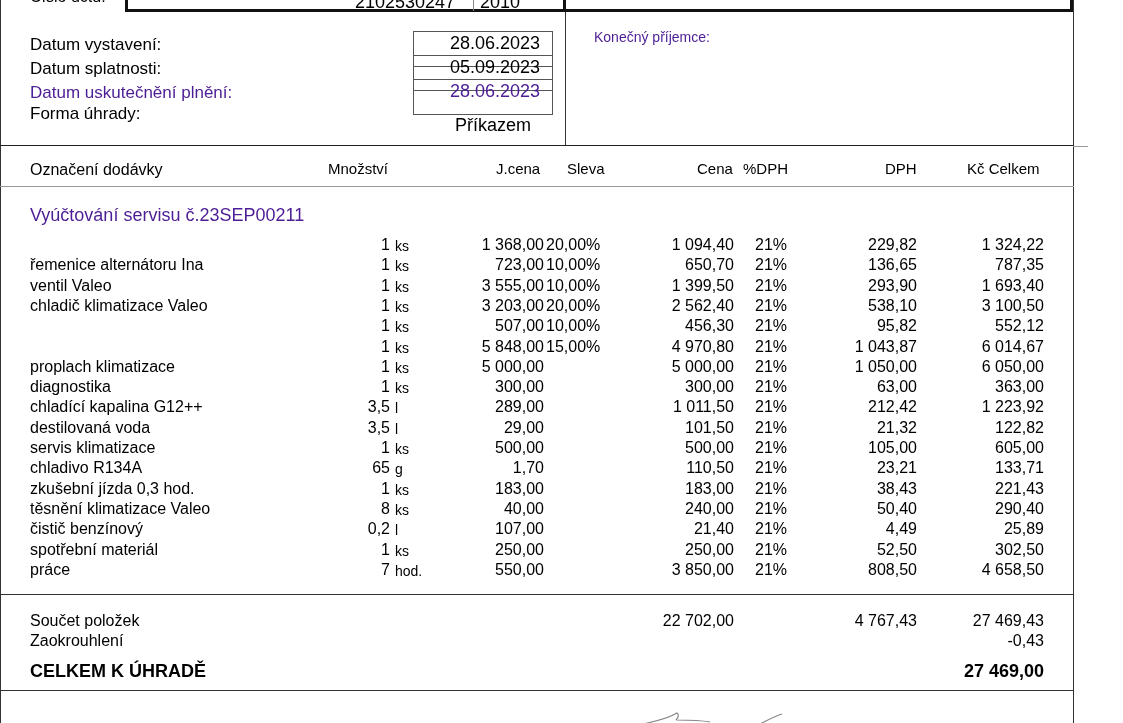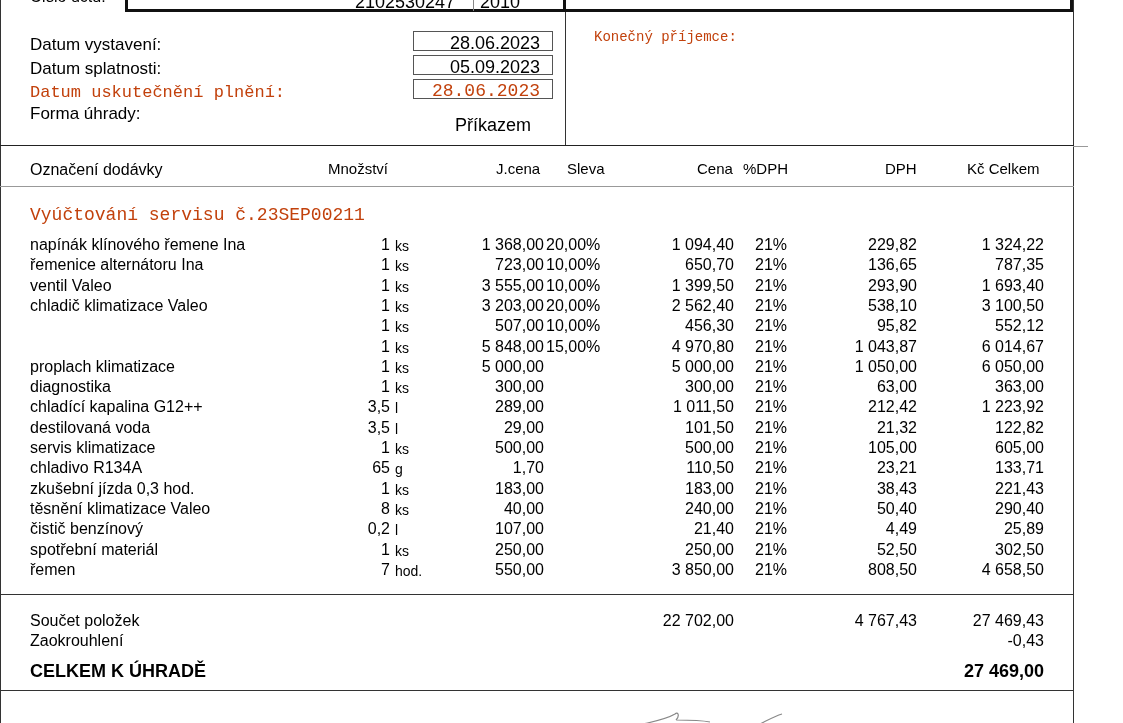--- a/index.html
+++ b/index.html
@@ -1,33 +1,33 @@
 <!DOCTYPE html>
 <html><head>
 <meta charset="utf-8">
 <style>
   html, body { margin:0; padding:0; background:#ffffff; }
   body { width:1123px; height:723px; position:relative; overflow:hidden;
          font-family:"Liberation Sans", sans-serif; color:#000; }
   .abs { position:absolute; white-space:nowrap; }
   .vline { position:absolute; background:#333; width:1px; }
   .hline { position:absolute; background:#333; height:1px; }
-  .blue { color:#c2410c;font-family:Liberation Mono, monospace; }
+  .blue { color:#4c1d95; }
 
   
   #acct-box { position:absolute; left:125px; top:-20px; width:948px; height:32px;
               border:3px solid #111; border-top:none; box-sizing:border-box; }
   #acct-label { left:30px; top:-12px; font-size:16px; }
   #acct-number { left:355px; top:-8px; font-size:18px; }
   #acct-sep { position:absolute; left:473px; top:0; width:1px; height:11px; background:#888; }
   #acct-bank { left:480px; top:-8px; font-size:18px; }
   #acct-box-divider { position:absolute; left:563px; top:0; width:3px; height:12px; background:#111; }
 
   .date-label { font-size:17px; }
-  .date-box { position:absolute; left:413px; width:140px; height:20px;
+  .date-box { position:absolute; left:413px; width:140px; height:36px;
               border:1px solid #555; box-sizing:border-box; text-align:right;
               padding-right:12px; font-size:18px; line-height:22px; }
 
   .hdr { font-size:15px; top:160px; }
   .row { position:absolute; left:0; width:1123px; height:20px; font-size:16px; }
   .row span { position:absolute; white-space:nowrap; }
   .c-name { left:30px; }
   .c-qty { right:733px; text-align:right; }
   .c-unit { left:395px; font-size:14px; top:2px; }
   .c-jcena { right:579px; text-align:right; }
@@ -81,21 +81,20 @@
   <span class="abs hdr" style="left:743px;">%DPH</span>
   <span class="abs hdr" style="left:885px;">DPH</span>
   <span class="abs hdr" style="left:967px;">Kč Celkem</span>
 </div>
 <div class="hline" style="left:0; top:186px; width:1074px; background:#999;"></div>
 
 <span class="abs blue" style="left:30px; top:205px; font-size:18px;">Vyúčtování servisu č.23SEP00211</span>
 
 <div id="rows">
     <div class="row" style="top: 236px;">
-      <span class="c-name">napínák klínového řemene Ina</span>
       <span class="c-qty">1</span>
       <span class="c-unit">ks</span>
       <span class="c-jcena">1 368,00</span>
       <span class="c-sleva">20,00%</span>
       <span class="c-cena">1 094,40</span>
       <span class="c-vat">21%</span>
       <span class="c-dph">229,82</span>
       <span class="c-total">1 324,22</span>
     </div>
     <div class="row" style="top: 256.3px;">
@@ -255,21 +254,21 @@
       <span class="c-qty">1</span>
       <span class="c-unit">ks</span>
       <span class="c-jcena">250,00</span>
       <span class="c-sleva"></span>
       <span class="c-cena">250,00</span>
       <span class="c-vat">21%</span>
       <span class="c-dph">52,50</span>
       <span class="c-total">302,50</span>
     </div>
     <div class="row" style="top: 560.8px;">
-      <span class="c-name">řemen</span>
+      <span class="c-name">práce</span>
       <span class="c-qty">7</span>
       <span class="c-unit">hod.</span>
       <span class="c-jcena">550,00</span>
       <span class="c-sleva"></span>
       <span class="c-cena">3 850,00</span>
       <span class="c-vat">21%</span>
       <span class="c-dph">808,50</span>
       <span class="c-total">4 658,50</span>
     </div>
   </div>

